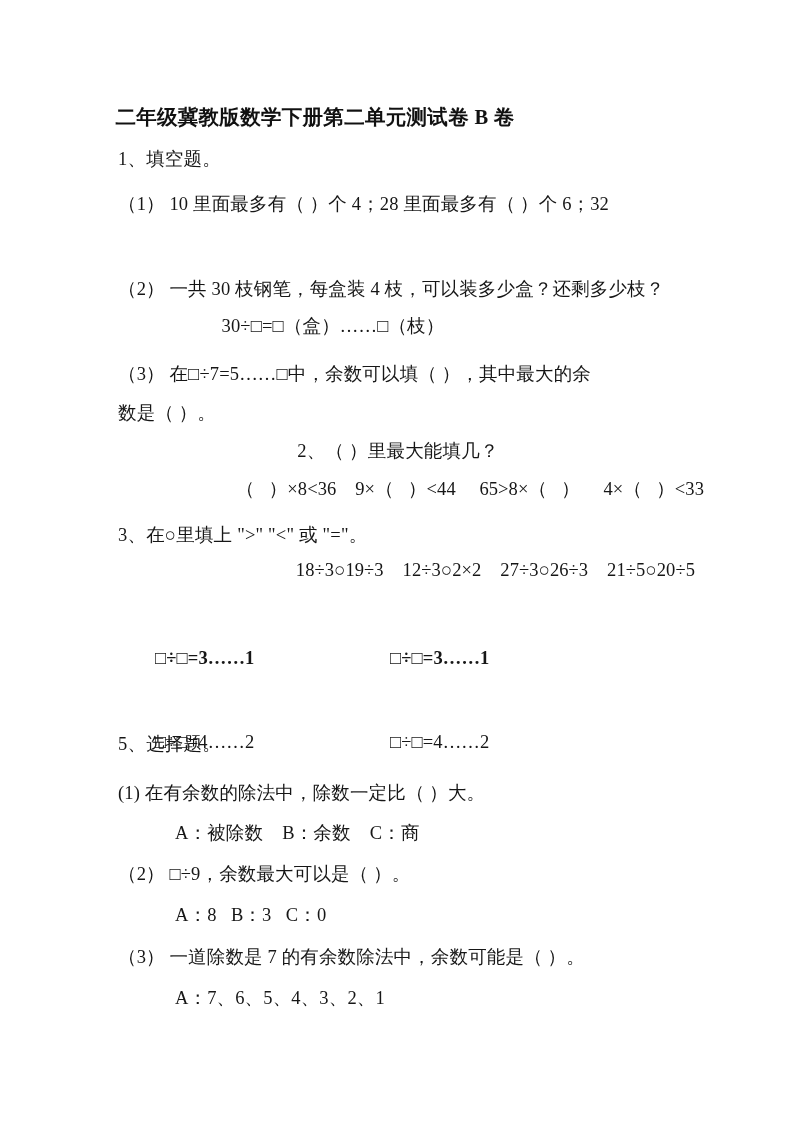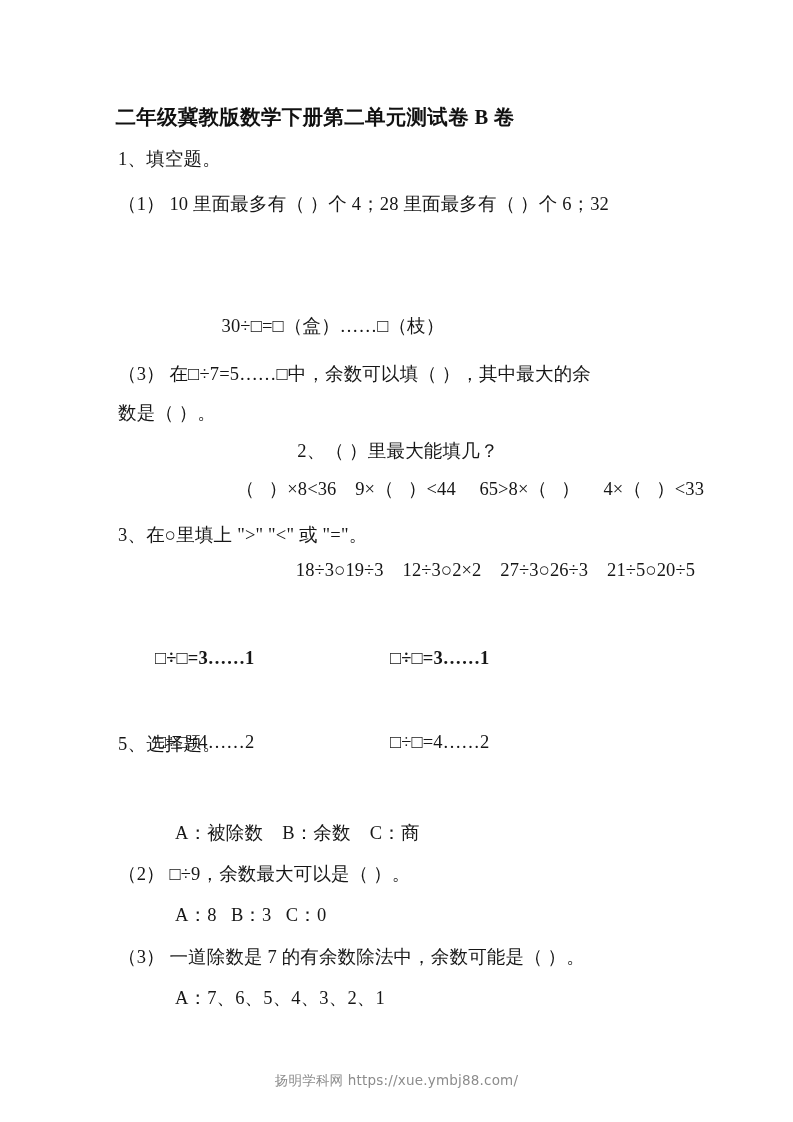--- a/index.html
+++ b/index.html
@@ -96,20 +96,21 @@
 <body>
 
 <div class="page">
 
   <div class="doc-title">二年级冀教版数学下册第二单元测试卷 B 卷</div>
 
   <div class="block q-heading" style="top:146px;">1、填空题。</div>
 
   <div class="block q-body" style="top:183px;">（1） 10 里面最多有（    ）个 4；28 里面最多有（    ）个 6；32</div>
 
+  <div class="block q-body" style="top:268px;">（2） 一共 30 枝钢笔，每盒装 4 枝，可以装多少盒？还剩多少枝？</div>
   <div class="block q-body expr-center" style="top:305px;left:98px;width:470px;">30÷□=□（盒）……□（枝）</div>
 
   <div class="block q-body" style="top:353px;">（3） 在□÷7=5……□中，余数可以填（       ），其中最大的余</div>
   <div class="block q-body" style="top:392px;">数是（       ）。</div>
 
   <div class="block q-heading" style="top:438px;text-align:center;">2、（  ）里最大能填几？</div>
   <div class="block expr-row" style="top:476px;left:144px;width:560px;">（   ）×8&lt;36    9×（   ）&lt;44     65&gt;8×（   ）     4×（   ）&lt;33</div>
 
   <div class="block q-heading" style="top:522px;">3、在○里填上 "&gt;" "&lt;" 或 "="。</div>
   <div class="block expr-row" style="top:560px;left:135px;width:560px;">18÷3○19÷3    12÷3○2×2    27÷3○26÷3    21÷5○20÷5</div>
@@ -120,23 +121,23 @@
     <span class="col-b">□÷□=3……1</span>
   </div>
 
   <div class="block two-col expr-row" style="top:690px;">
     <span class="col-a">□÷□=4……2</span>
     <span class="col-b">□÷□=4……2</span>
   </div>
 
   <div class="block q-heading" style="top:731px;">5、选择题。</div>
 
+  <div class="block q-body" style="top:772px;">(1)   在有余数的除法中，除数一定比（   ）大。</div>
   <div class="block q-body opts" style="top:812px;">A：被除数    B：余数    C：商</div>
 
   <div class="block q-body" style="top:853px;">（2） □÷9，余数最大可以是（   ）。</div>
   <div class="block q-body opts" style="top:894px;">A：8   B：3   C：0</div>
 
   <div class="block q-body" style="top:936px;">（3） 一道除数是 7 的有余数除法中，余数可能是（   ）。</div>
   <div class="block q-body opts" style="top:977px;">A：7、6、5、4、3、2、1</div>
 
-  <div class="footer">扬明学科网 https://xue.ymbj88.com/</div>
 
 </div>
 
 </body></html>

